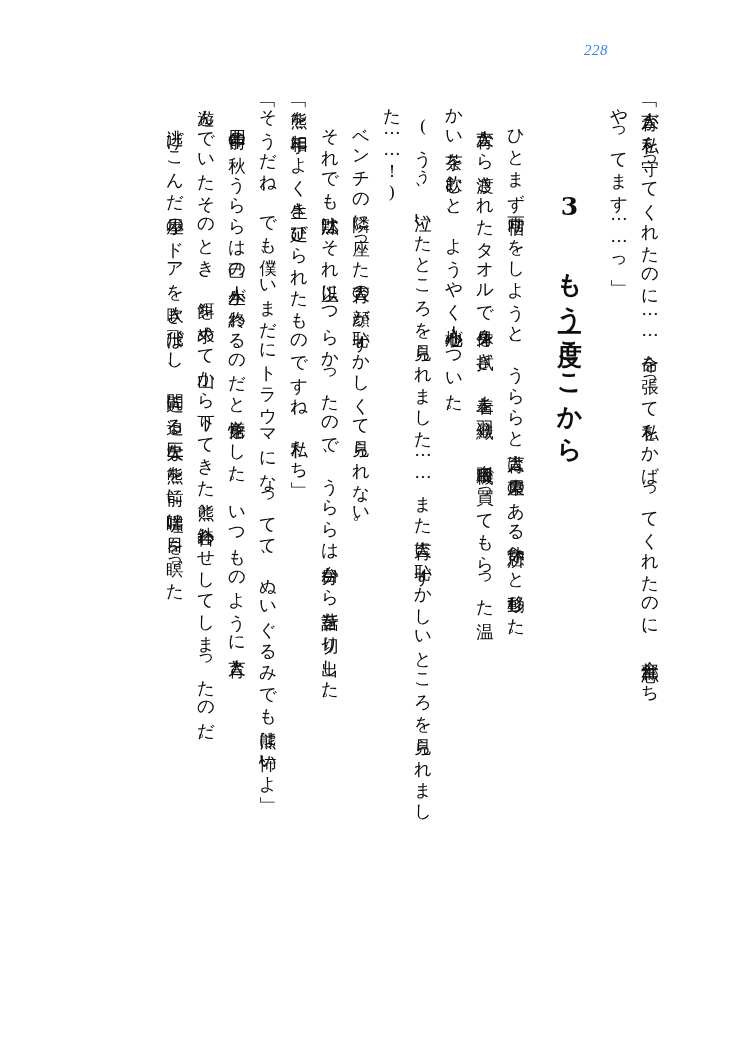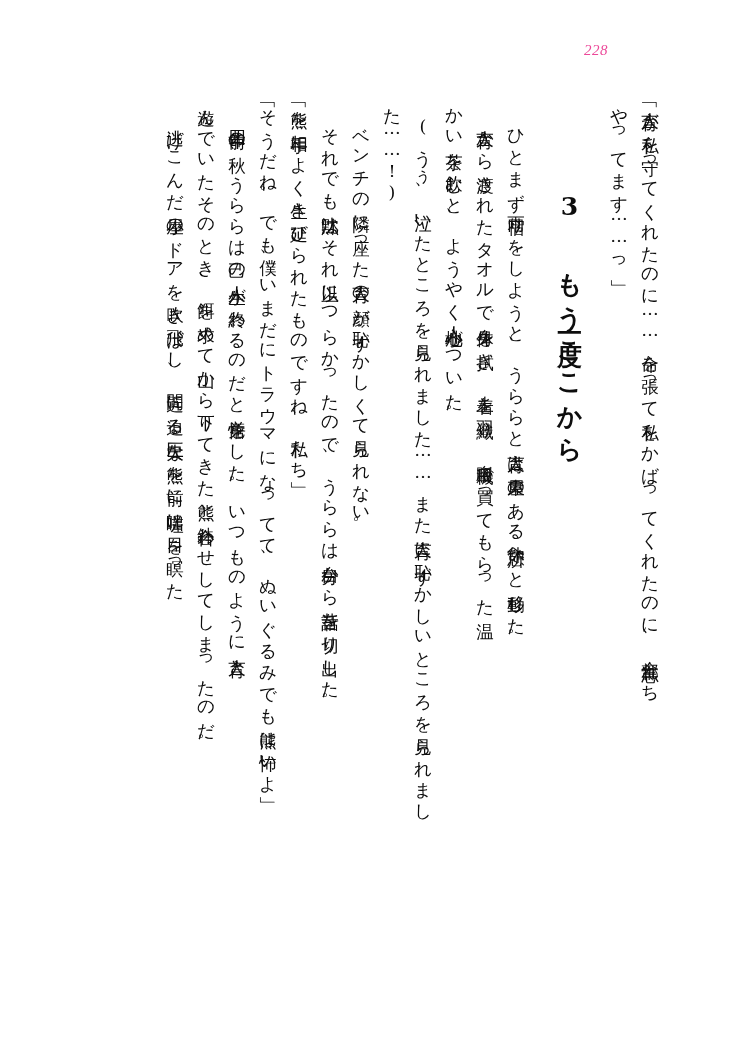--- a/index.html
+++ b/index.html
@@ -24,21 +24,21 @@
 
   
   .page-number {
     position: absolute;
     top: 42px;
     right: 128px;
     font-family: "Liberation Serif", "DejaVu Serif", serif;
     font-size: 15px;
     font-style: italic;
     letter-spacing: 0.5px;
-    color: #ec4899;
+    color: #3b82f6;
   }
 
   
   .text-block {
     position: absolute;
     top: 96px;
     right: 78px;
     left: 62px;
     height: 880px;
     display: flex;

